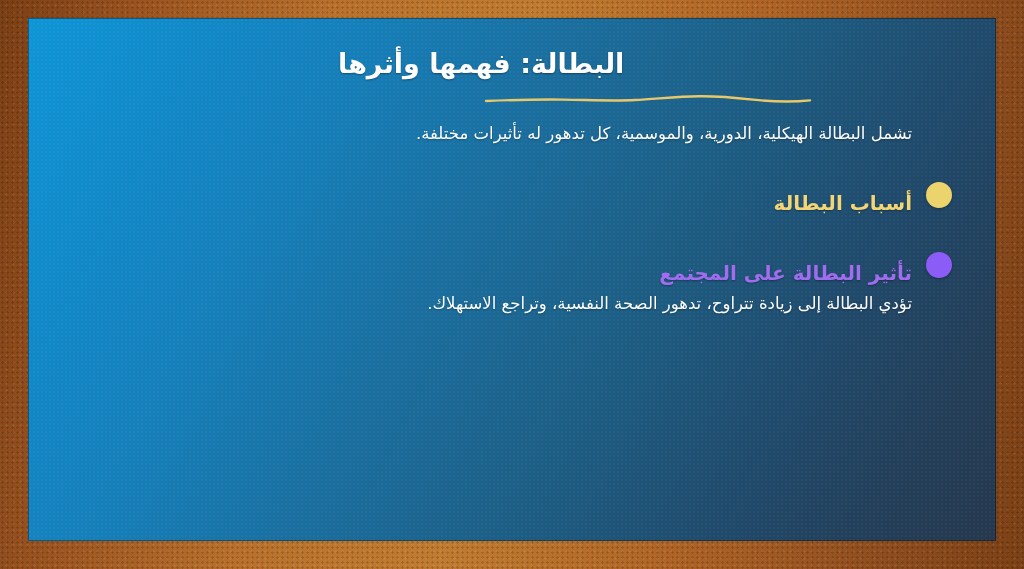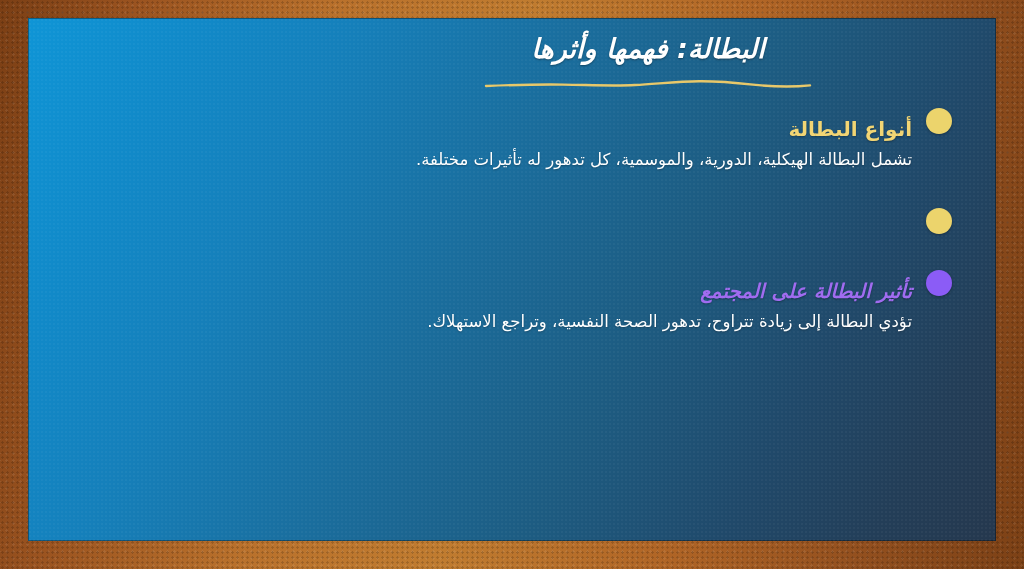--- a/index.html
+++ b/index.html
@@ -68,25 +68,24 @@
     inset: 0;
     background-image:
       radial-gradient(rgba(255,255,255,.035) 1px, transparent 1.1px);
     background-size: 4px 4px;
     pointer-events: none;
   }
 
   
   .title-block {
     position: absolute;
-    top: 14px;
+    top: 29px;
     right: 38px;
     width: 620px;
-    text-align: center;
-    font-style: italic;
+    text-align: left;
   }
   .slide-title {
     margin: 0;
     color: #ffffff;
     font-size: 27px;
     font-weight: bold;
     line-height: 1.25;
     letter-spacing: .2px;
     text-shadow: 0 1px 2px rgba(0,0,0,.35);
     direction: rtl;
@@ -131,21 +130,21 @@
 
   .section-title {
     margin: 0;
     font-size: 20px;
     font-weight: bold;
     line-height: 1.3;
     text-shadow: 0 1px 2px rgba(0,0,0,.3);
     white-space: nowrap;
   }
   .section-title.yellow { color: #f2d574; }
-  .section-title.purple { color: #a06cf0; font-style: italic; }
+  .section-title.purple { color: #a06cf0; }
 
   .section-body {
     margin: 6px 40px 0 0;
     color: #ffffff;
     font-size: 16.5px;
     line-height: 1.45;
     text-align: right;
     text-shadow: 0 1px 2px rgba(0,0,0,.28);
     white-space: nowrap;
   }
@@ -166,30 +165,27 @@
     <div class="title-block">
       <h1 class="slide-title">البطالة: فهمها وأثرها</h1>
       <svg class="title-underline" viewBox="0 0 330 16" preserveAspectRatio="none">
         <path d="M3,10 C28,9 52,8.2 80,8.6 C108,9 130,10.2 152,9 C174,7.8 196,5.4 216,5.2 C236,5 252,6.6 270,8.6 C288,10.6 306,11.6 327,9.4" fill="none" stroke="#e8c86a" stroke-width="2.4" stroke-linecap="round"></path>
       </svg>
     </div>
 
     <div class="sections">
 
       <div class="section s1">
-        <div class="section-head">
-          <span class="bullet-dot yellow"></span>
-          <h2 class="section-title yellow">أنواع البطالة</h2>
-        </div>
         <p class="section-body">تشمل البطالة الهيكلية، الدورية، والموسمية، كل تدهور له تأثيرات مختلفة.</p>
       </div>
 
       <div class="section s2">
         <div class="section-head">
           <span class="bullet-dot yellow"></span>
+          <h2 class="section-title yellow">أسباب البطالة</h2>
         </div>
       </div>
 
       <div class="section s3">
         <div class="section-head">
           <span class="bullet-dot purple"></span>
           <h2 class="section-title purple">تأثير البطالة على المجتمع</h2>
         </div>
         <p class="section-body">تؤدي البطالة إلى زيادة تتراوح، تدهور الصحة النفسية، وتراجع الاستهلاك.</p>
       </div>

